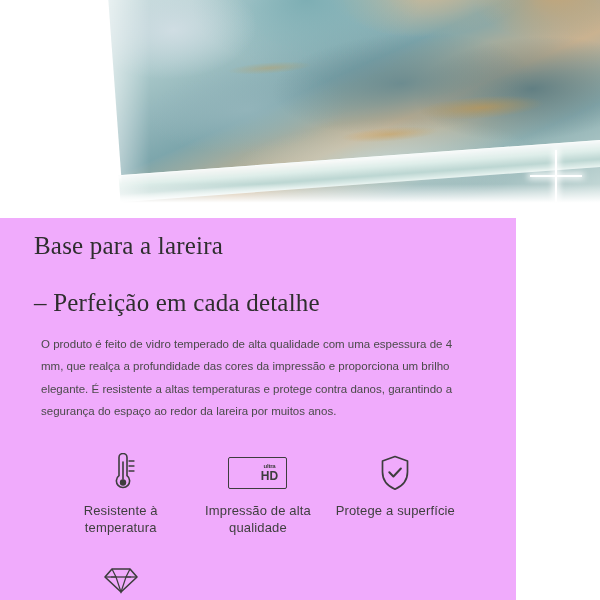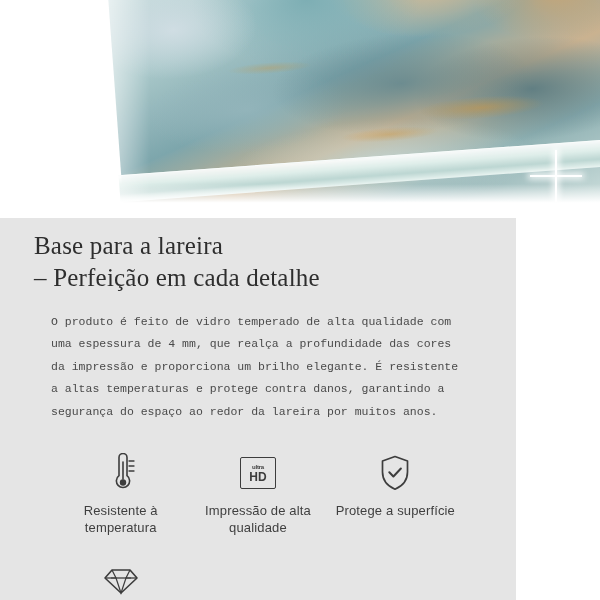--- a/index.html
+++ b/index.html
@@ -10,21 +10,21 @@
     width: 600px;
     height: 600px;
     background: #ffffff;
     font-family: "Liberation Sans", sans-serif;
     overflow: hidden;
   }
   .page {
     position: relative;
     width: 516px;
     height: 600px;
-    background: #e5e5e5;
+    background: #f0abfc;
     box-sizing: border-box;
   }
 
   
   .hero {
     position: relative;
     width: 600px;
     height: 218px;
     overflow: hidden;
     background: #ffffff;
@@ -120,27 +120,28 @@
     font-family: "Liberation Serif", serif;
     font-size: 25px;
     line-height: 1.28;
     color: #2e2e2e;
     font-weight: 400;
     margin: 0 0 14px 0;
     letter-spacing: 0.2px;
   }
   .headline .line2 {
     display: block;
+    margin-top: 25px;
   }
   .body-copy {
-    font-family: Liberation Mono, monospace;
+    font-family: Liberation Sans, sans-serif;
     font-size: 11.5px;
     line-height: 1.95;
     color: #4a4a4a;
-    margin: 17px;
+    margin: 7px;
     max-width: 540px;
   }
 
   
   .features {
     margin-top: 22px;
     display: grid;
     grid-template-columns: repeat(3, 1fr);
     row-gap: 6px;
     padding: 0 18px;
@@ -170,20 +171,21 @@
   .ultrahd-box {
     width: 34px;
     height: 30px;
     border: 1.6px solid #3d3d3d;
     border-radius: 2px;
     display: flex;
     flex-direction: column;
     align-items: center;
     justify-content: center;
     line-height: 1;
+    padding-left: 23px;
   }
   .ultrahd-box .u1 {
     font-size: 6px;
     font-weight: 700;
     color: #3d3d3d;
     letter-spacing: -0.2px;
   }
   .ultrahd-box .u2 {
     font-size: 12px;
     font-weight: 700;

